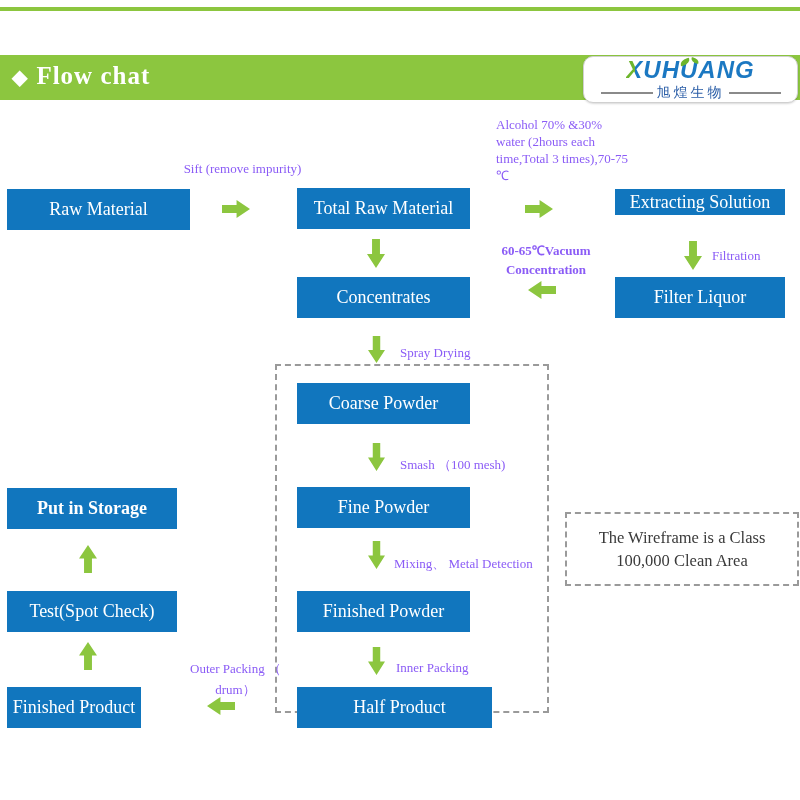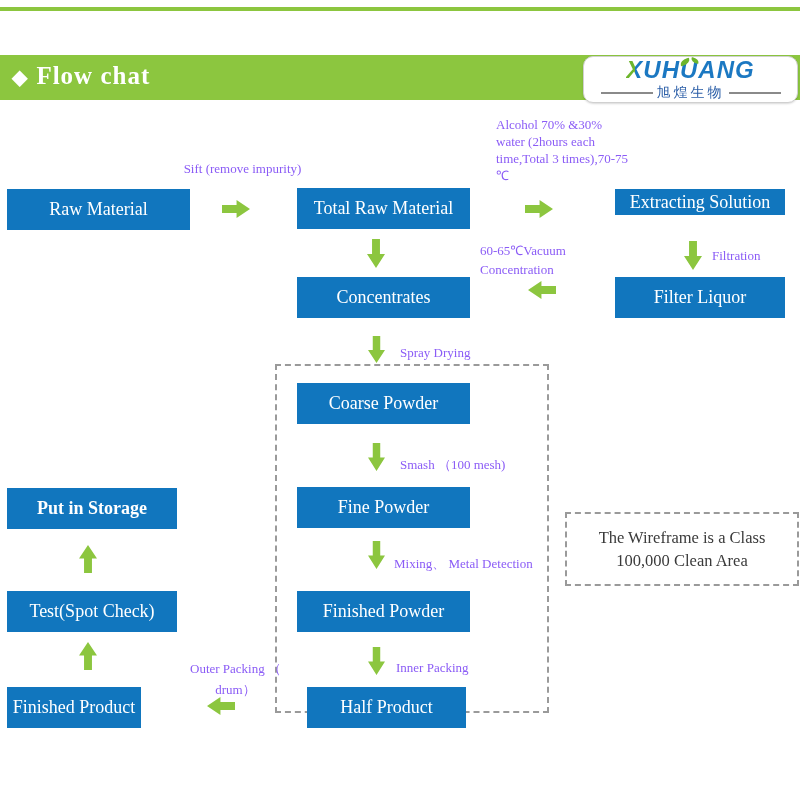--- a/index.html
+++ b/index.html
@@ -62,21 +62,21 @@
     </div>
   </div>
 
   <div class="wirebox"></div>
 
   <div class="lbl" style="left:170px;top:160px;width:145px;text-align:center;">Sift (remove impurity)</div>
   <div class="lbl multiline" style="left:496px;top:116px;width:135px;text-align:left;">Alcohol 70% &amp;30%
 water  (2hours each
 time,Total 3 times),70-75
 ℃</div>
-  <div class="lbl multiline" style="left:480px;top:241px;width:132px;line-height:19px;">60-65℃Vacuum
+  <div class="lbl multiline" style="left:480px;top:241px;width:132px;text-align:center;line-height:19px;font-weight:bold;">60-65℃Vacuum
 Concentration</div>
   <div class="lbl" style="left:712px;top:247px;">Filtration</div>
   <div class="lbl" style="left:400px;top:344px;">Spray Drying</div>
   <div class="lbl" style="left:400px;top:456px;">Smash （100 mesh)</div>
   <div class="lbl" style="left:394px;top:555px;">Mixing、 Metal Detection</div>
   <div class="lbl" style="left:396px;top:659px;">Inner Packing</div>
   <div class="lbl multiline" style="left:163px;top:658px;width:145px;text-align:center;line-height:21px;">Outer Packing （
 drum）</div>
 
   <div class="arr right" style="left:222px;top:200px;width:28px;height:18px;"></div>
@@ -96,20 +96,20 @@
   <div class="node" style="left:297px;top:188px;width:173px;height:41px;">Total Raw Material</div>
   <div class="node" style="left:615px;top:189px;width:170px;height:26px;">Extracting Solution</div>
   <div class="node" style="left:297px;top:277px;width:173px;height:41px;">Concentrates</div>
   <div class="node" style="left:615px;top:277px;width:170px;height:41px;">Filter Liquor</div>
   <div class="node" style="left:297px;top:383px;width:173px;height:41px;">Coarse Powder</div>
   <div class="node" style="left:7px;top:488px;width:170px;height:41px;font-weight:bold;">Put in Storage</div>
   <div class="node" style="left:297px;top:487px;width:173px;height:41px;">Fine Powder</div>
   <div class="node" style="left:7px;top:591px;width:170px;height:41px;">Test(Spot Check)</div>
   <div class="node" style="left:297px;top:591px;width:173px;height:41px;">Finished Powder</div>
   <div class="node" style="left:7px;top:687px;width:134px;height:41px;">Finished Product</div>
-  <div class="node" style="left:307px;top:687px;width:159px;height:41px;">Half Product</div>
+  <div class="node" style="left:297px;top:687px;width:185px;height:41px;padding-left:10px;">Half Product</div>
 
   <div class="notebox">
     <div class="multiline">The Wireframe is a Class
 100,000 Clean Area</div>
   </div>
 
 </div>
 
 </body></html>

